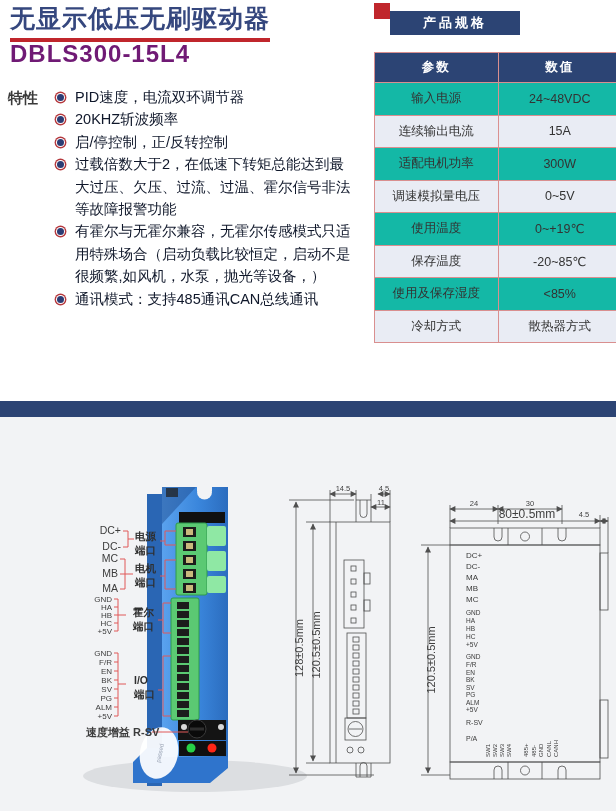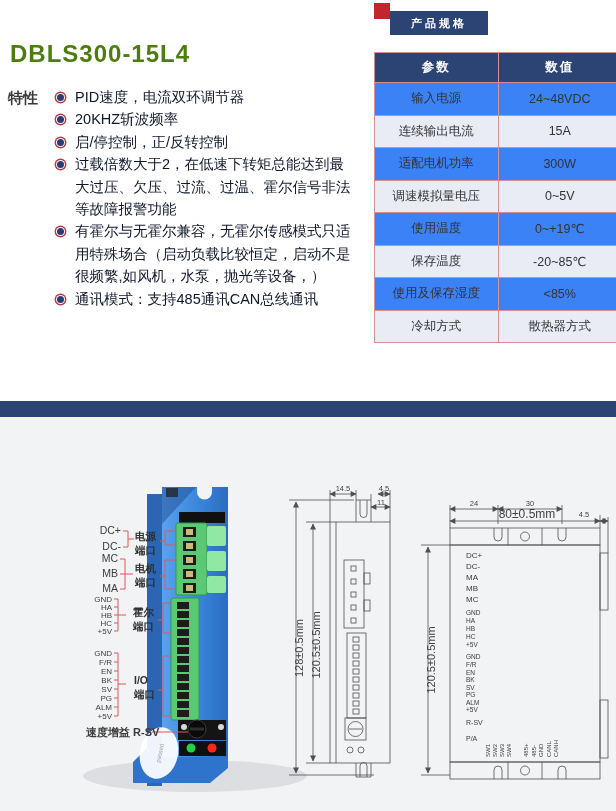--- a/index.html
+++ b/index.html
@@ -9,58 +9,59 @@
   }
   .page{position:absolute;inset:0;}
   
   .title{
     position:absolute;left:10px;top:2px;margin:0;
     font-size:25px;font-weight:700;color:#35477e;letter-spacing:1px;
     border-bottom:4px solid #c0262c;padding-bottom:3px;display:inline-block;
   }
   .model{
     position:absolute;left:10px;top:40px;font-size:24px;font-weight:600;
-    color:#4d7c0f;letter-spacing:1px;
+    color:#701a75;letter-spacing:1px;
   }
   .features{position:absolute;left:8px;top:86px;display:flex;width:362px;}
   .features-label{font-size:15px;font-weight:700;color:#3a3a3a;margin:3px 16px 0 0;white-space:nowrap;}
   .features ul{list-style:none;margin:0;padding:0;width:302px;}
   .features li{display:flex;font-size:14.5px;color:#0f172a;line-height:22.4px;}
   .bullet{
     flex:0 0 auto;width:7px;height:7px;border-radius:50%;background:#2b3c74;
     box-shadow:0 0 0 1px #ffffff,0 0 0 2.4px #b5383d;margin:8px 11px 0 3px;
   }
   
   .spec-square{position:absolute;left:374px;top:3px;width:16px;height:16px;background:#c0262c;}
   .spec-titlebox{
-    position:absolute;left:390px;top:11px;width:98px;height:24px;background:#2c4474;
-    color:#fff;font-size:11px;font-weight:700;letter-spacing:3px;
+    position:absolute;left:390px;top:11px;width:130px;height:24px;background:#2c4474;
+    color:#fff;font-size:13px;font-weight:700;letter-spacing:3px;
     display:flex;align-items:center;justify-content:center;
   }
   table.spec-table{position:absolute;left:374px;top:52px;width:248px;border-collapse:collapse;table-layout:fixed;}
   .spec-table th{
     background:#2c4474;color:#ffffff;font-size:12.5px;font-weight:700;letter-spacing:2px;
     height:27px;border:1px solid #d98f8f;
   }
   .spec-table td{
     font-size:12.5px;color:#333333;text-align:center;height:29.5px;
-    border:1px solid #d98f8f;background:#3b82f6;
+    border:1px solid #d98f8f;background:#14b8a6;
   }
   .spec-table tbody tr:nth-child(even) td{background:#e9ecf4;}
   
   .divider{position:absolute;left:0;top:401px;width:616px;height:16px;background:#2c4474;}
   .bottom-section{position:absolute;left:0;top:417px;width:616px;height:394px;background:#f2f3f5;}
   .bottom-section svg{position:absolute;left:0;top:0;font-family:"Liberation Sans","DejaVu Sans",sans-serif;}
   text{stroke:none;}
 </style>
 </head>
 <body>
 
 <div class="page">
 
+  <h1 class="title">无显示低压无刷驱动器</h1>
   <div class="model">DBLS300-15L4</div>
 
   <div class="features">
     <span class="features-label">特性</span>
     <ul>
       <li>
           <span class="bullet"></span>
           <span>PID速度，电流双环调节器</span>
         </li>
       <li>

